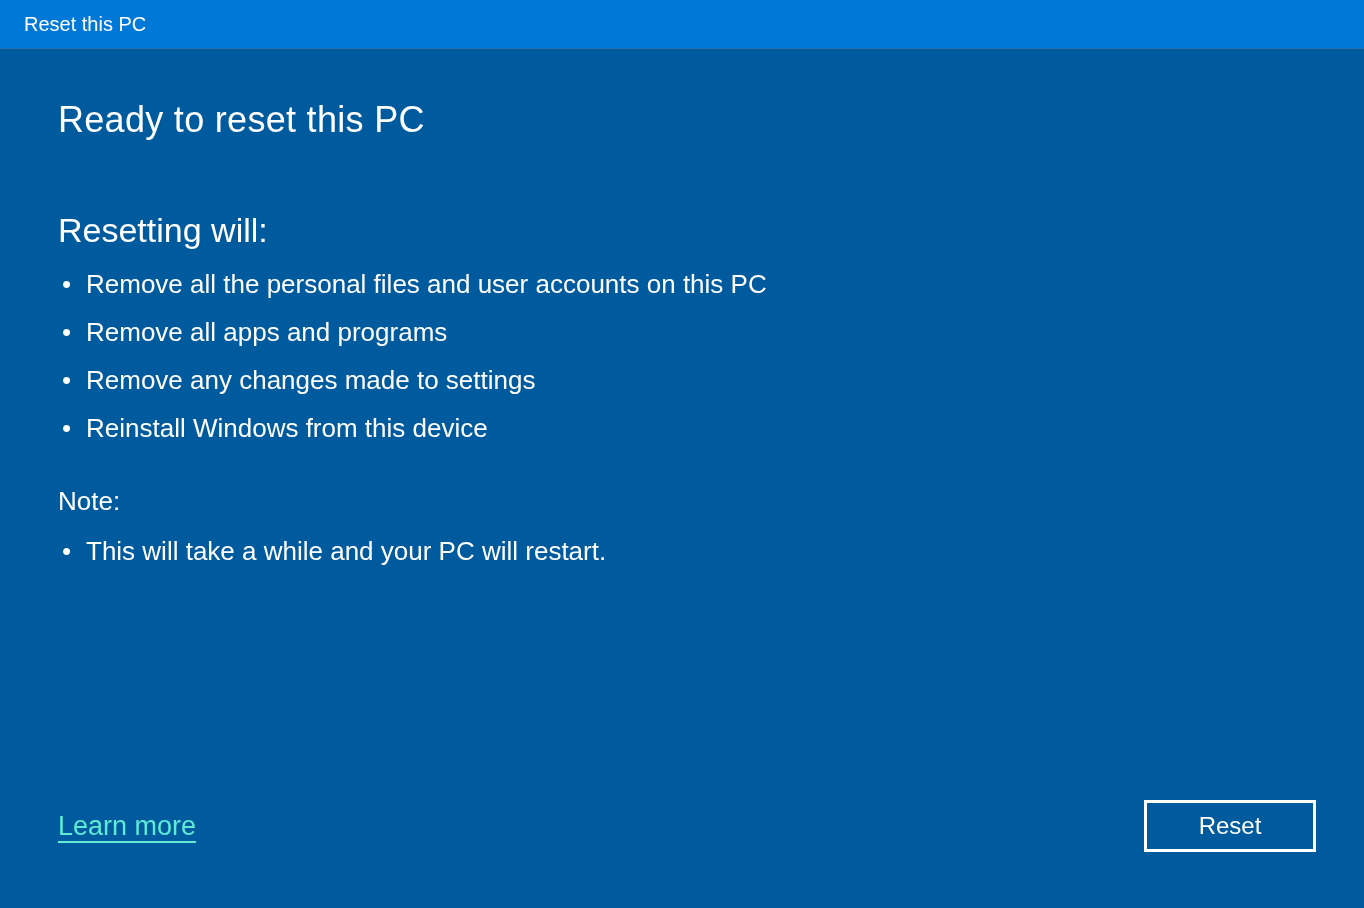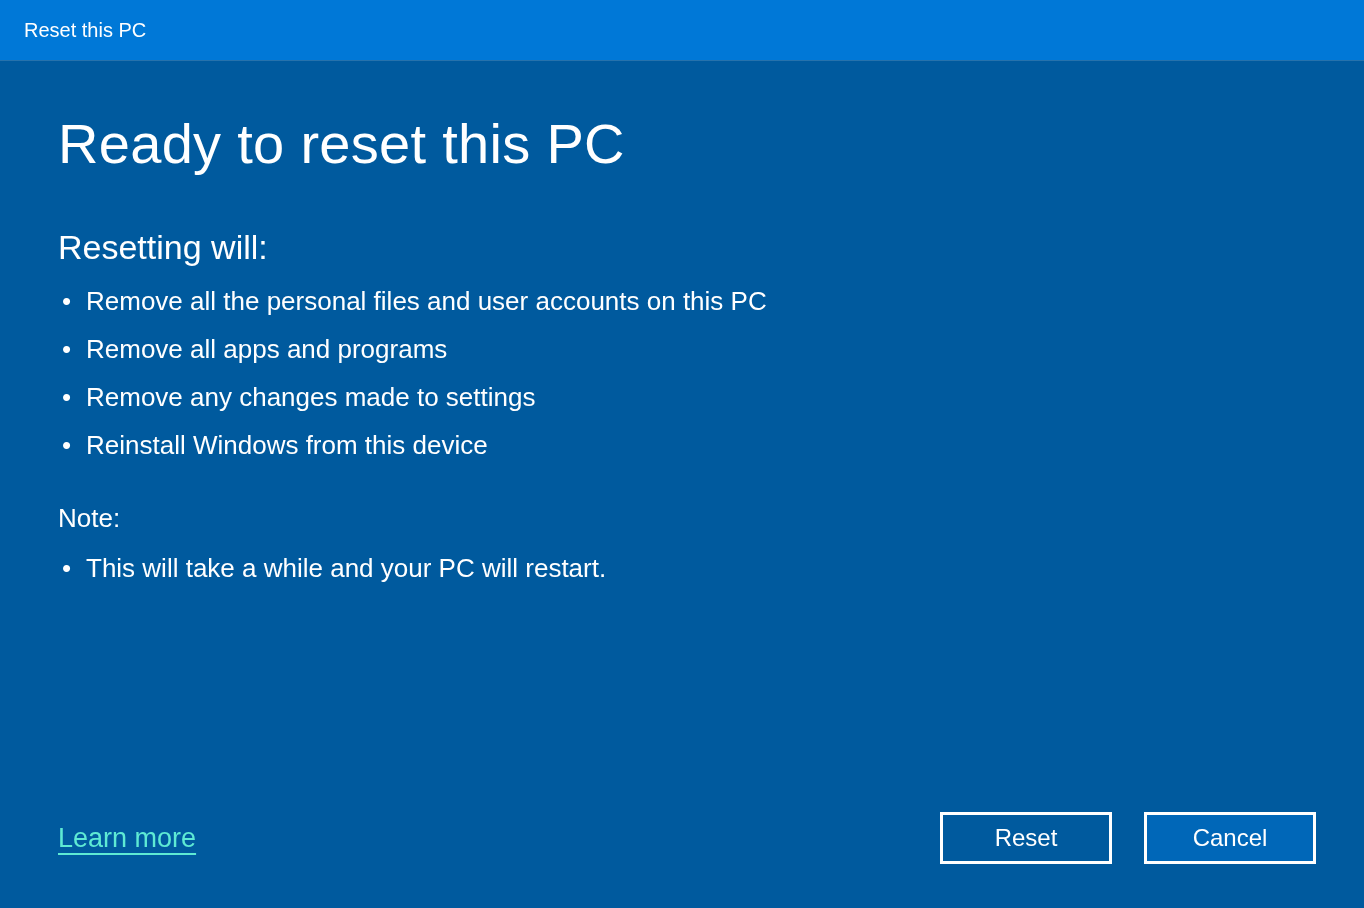--- a/index.html
+++ b/index.html
@@ -10,40 +10,40 @@
     body {
       font-family: "Segoe UI", "Segoe UI Light", -apple-system, sans-serif;
       background: #005a9e;
       width: 1364px;
       height: 908px;
       overflow: hidden;
       color: #ffffff;
     }
     .titlebar {
       background: #0078d7;
-      height: 60px;
+      height: 48px;
       display: flex;
       align-items: center;
       padding: 0 24px;
       font-size: 20px;
       font-weight: 400;
     }
     .content-area {
       background: #005a9e;
       border-top: 1px solid rgba(255,255,255,0.15);
       height: calc(908px - 48px);
       padding: 50px 58px 40px 58px;
       position: relative;
       display: flex;
       flex-direction: column;
     }
     .page-title {
-      font-size: 56px;
+      font-size: 36px;
       font-weight: 300;
-      margin-bottom: 52px;
+      margin-bottom: 70px;
       letter-spacing: 0.3px;
     }
     .section-label {
       font-size: 34px;
       font-weight: 400;
       margin-bottom: 10px;
     }
     .note-label {
       font-size: 26px;
       font-weight: 400;
@@ -126,16 +126,15 @@
 
   <div class="note-label">Note:</div>
   <ul class="reset-list">
     <li>This will take a while and your PC will restart.</li>
   </ul>
 
   <div class="footer">
     <a class="learn-more">Learn more</a>
     <div class="button-row">
       <button class="btn">Reset</button>
-      <button class="btn primary">Cancel</button>
     </div>
   </div>
 </div>
 
 </body></html>

